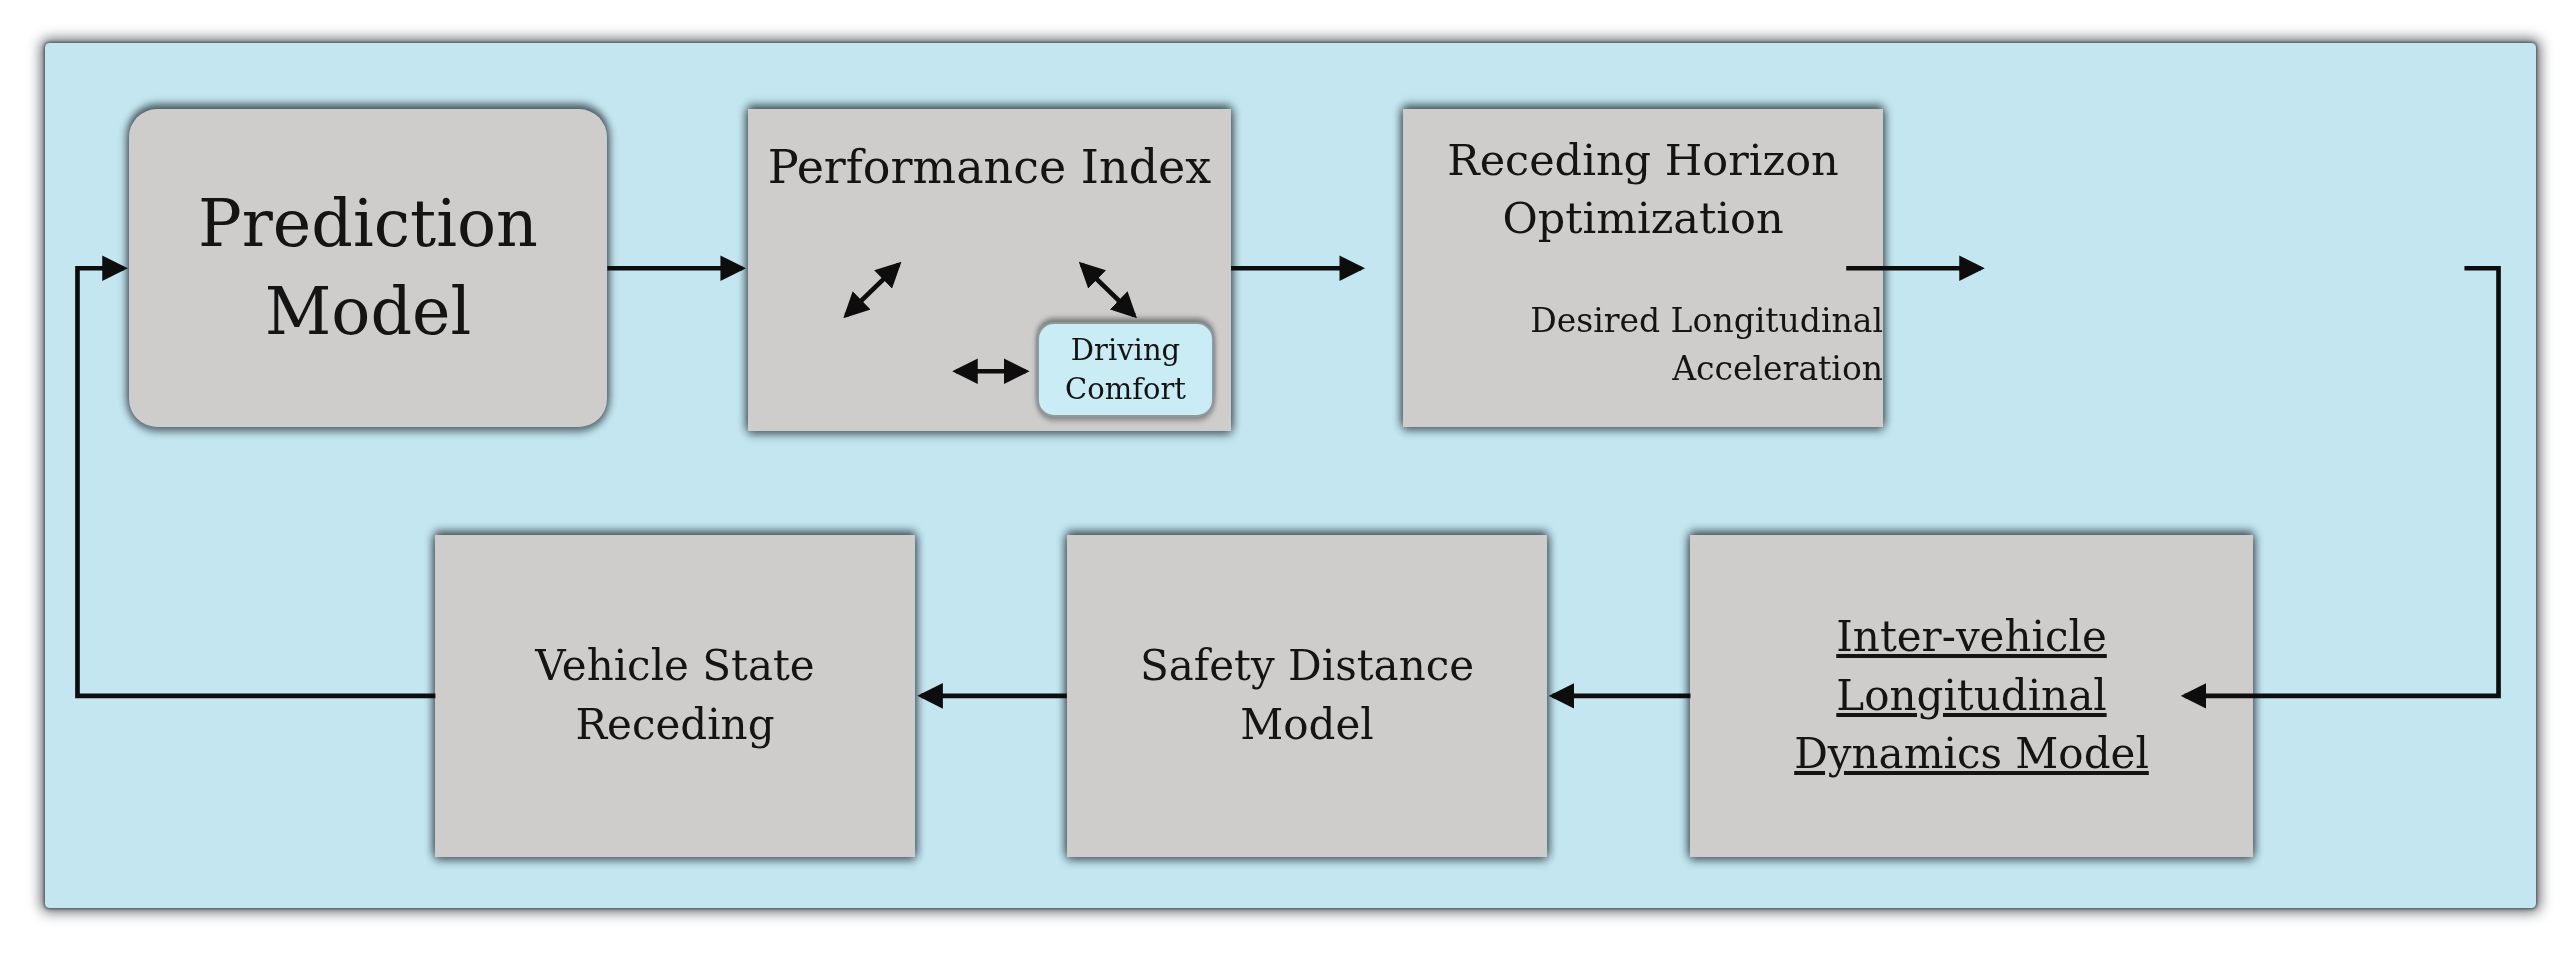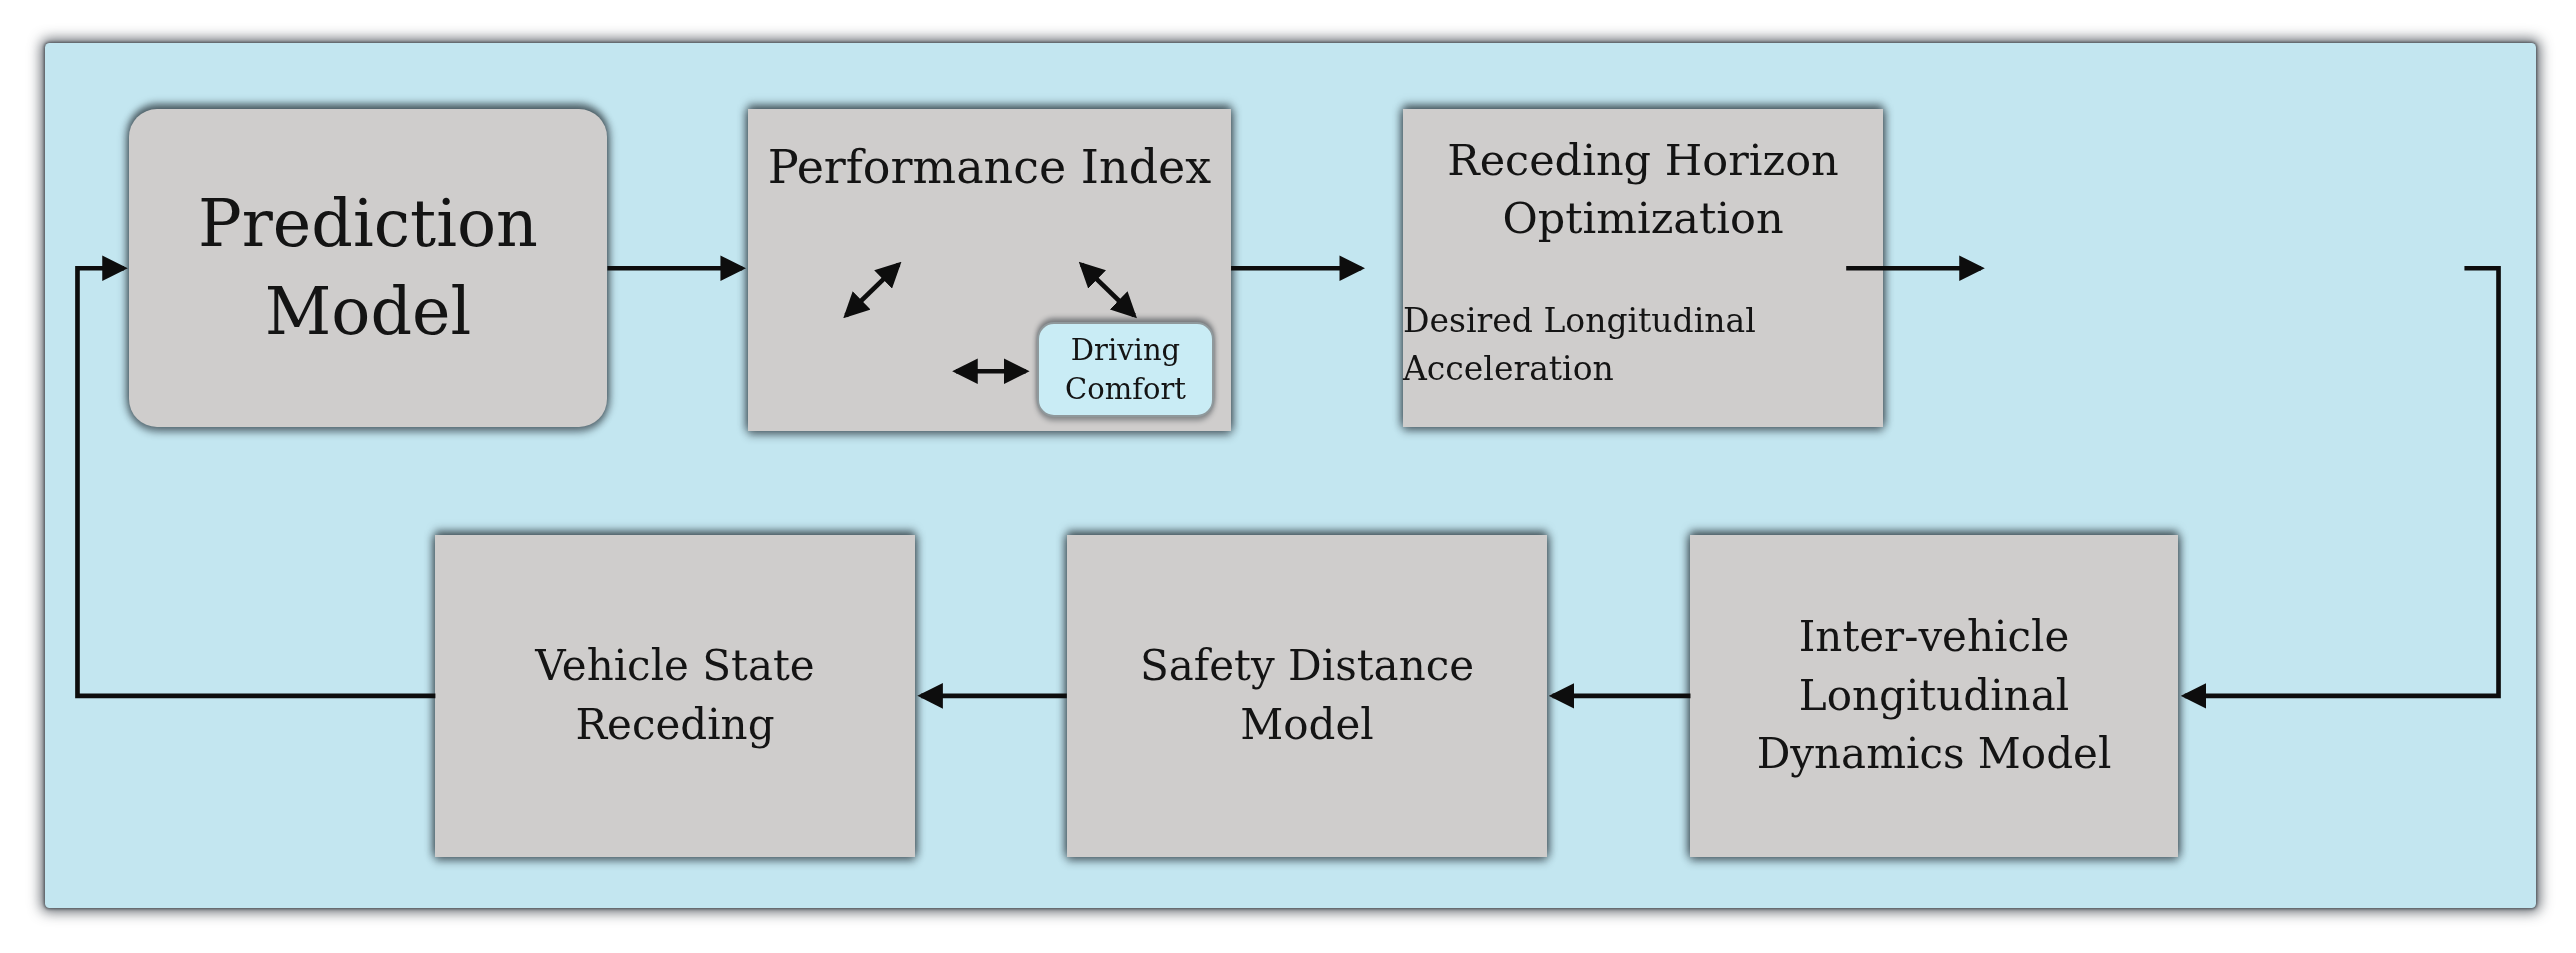--- a/index.html
+++ b/index.html
@@ -41,21 +41,21 @@
 
   .perf-title{
     position:absolute;top:31px;left:0;right:0;text-align:center;
     font-size:46px;line-height:1.2;white-space:pre-line;
   }
   .rh-title{
     position:absolute;top:22px;left:0;right:0;text-align:center;
     font-size:43px;line-height:1.35;white-space:pre-line;
   }
   .rh-sub{
-    position:absolute;bottom:34px;left:0;right:0;text-align:left;
+    position:absolute;bottom:34px;left:0;right:0;text-align:right;
     font-size:33px;line-height:1.45;white-space:pre-line;
   }
 
   .sbox{
     position:absolute;
     background:var(--subbox-bg);
     border:2.3px solid var(--subbox-border);
     border-radius:17px;
     display:flex;align-items:center;justify-content:center;text-align:center;
     font-size:29px;line-height:1.27;
@@ -95,21 +95,21 @@
   <div class="gbox" style="left:435px;top:535px;width:480px;height:322px;">
     <div class="lbl lbl-bottom">Vehicle State
 Receding</div>
   </div>
 
   <div class="gbox" style="left:1067px;top:535px;width:480px;height:322px;">
     <div class="lbl lbl-bottom">Safety Distance
 Model</div>
   </div>
 
-  <div class="gbox" style="left:1690px;top:535px;width:488px;height:322px;">
+  <div class="gbox" style="left:1690px;top:535px;width:563px;height:322px;text-decoration:underline;">
     <div class="lbl lbl-bottom">Inter-vehicle
 Longitudinal
 Dynamics Model</div>
   </div>
 
 
 
   <div class="sbox" style="left:1037px;top:322px;width:177px;height:95px;text-align:center;">
     <div class="lbl">Driving
 Comfort</div>

